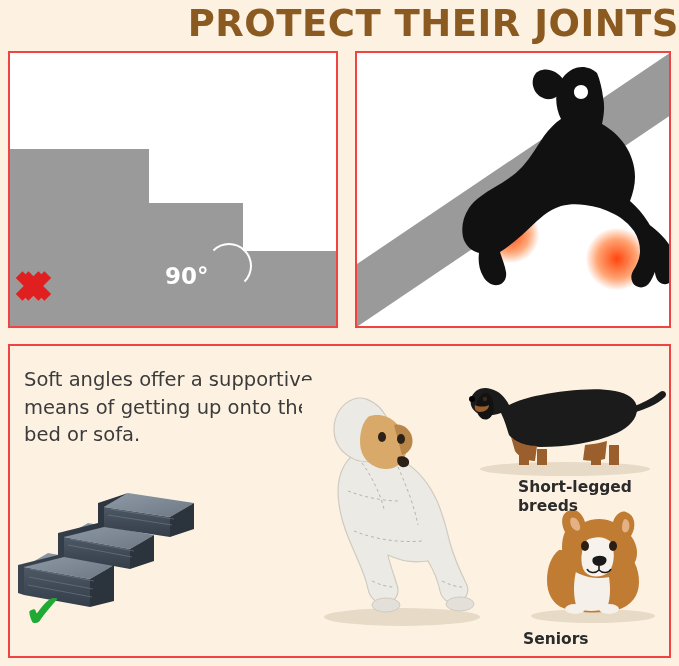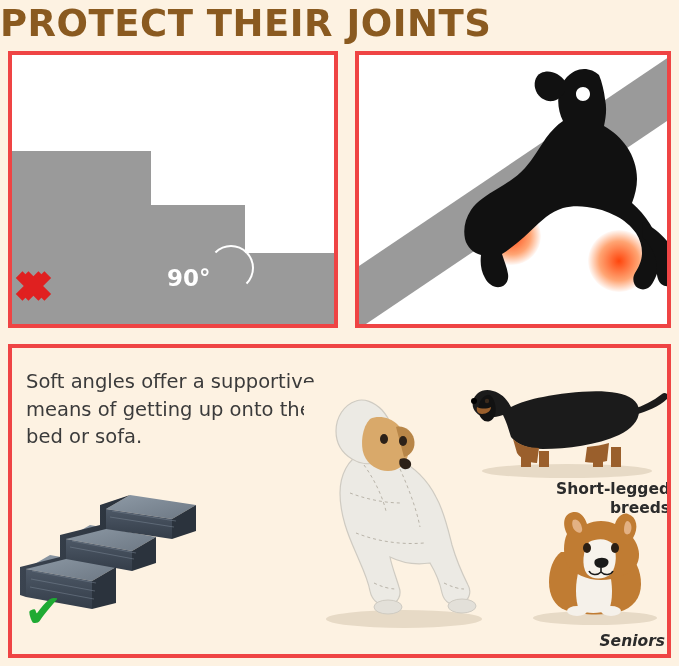--- a/index.html
+++ b/index.html
@@ -19,34 +19,34 @@
     height: 666px;
     background: #fdf2e2;
   }
 
   
   .headline {
     position: absolute;
     left: 0;
     top: 2px;
     width: 679px;
-    text-align: left;
+    text-align: right;
     font-family: "DejaVu Sans", sans-serif;
     font-weight: bold;
     font-size: 37px;
     letter-spacing: 0.5px;
     color: #8a5a20;
     text-transform: uppercase;
   }
 
   
   .panel {
     position: absolute;
     background: #ffffff;
-    border: 4px solid #ef4444;
+    border: 2px solid #ef4444;
     box-sizing: border-box;
     overflow: hidden;
   }
   #panel-stairs {
     left: 8px;
     top: 51px;
     width: 330px;
     height: 277px;
   }
   #panel-ramp {
@@ -216,38 +216,37 @@
     width: 155px;
     height: 118px;
   }
 
   .caption {
     position: absolute;
     font-family: "DejaVu Sans", sans-serif;
     font-weight: bold;
     font-size: 15.5px;
     color: #2b2b2b;
-    text-align: right;
+    text-align: left;
     line-height: 1.25;
   }
   #cap-injuries {
     left: 330px;
     top: 284px;
     width: 120px;
   }
   #cap-short {
     left: 508px;
     top: 132px;
     width: 150px;
   }
   #cap-seniors {
     left: 513px;
     top: 284px;
     width: 140px;
-    font-style: italic;
   }
 </style>
 </head>
 <body>
 
 <div class="page">
 
   <div class="headline">PROTECT THEIR JOINTS</div>
 
   <div class="panel" id="panel-stairs">

